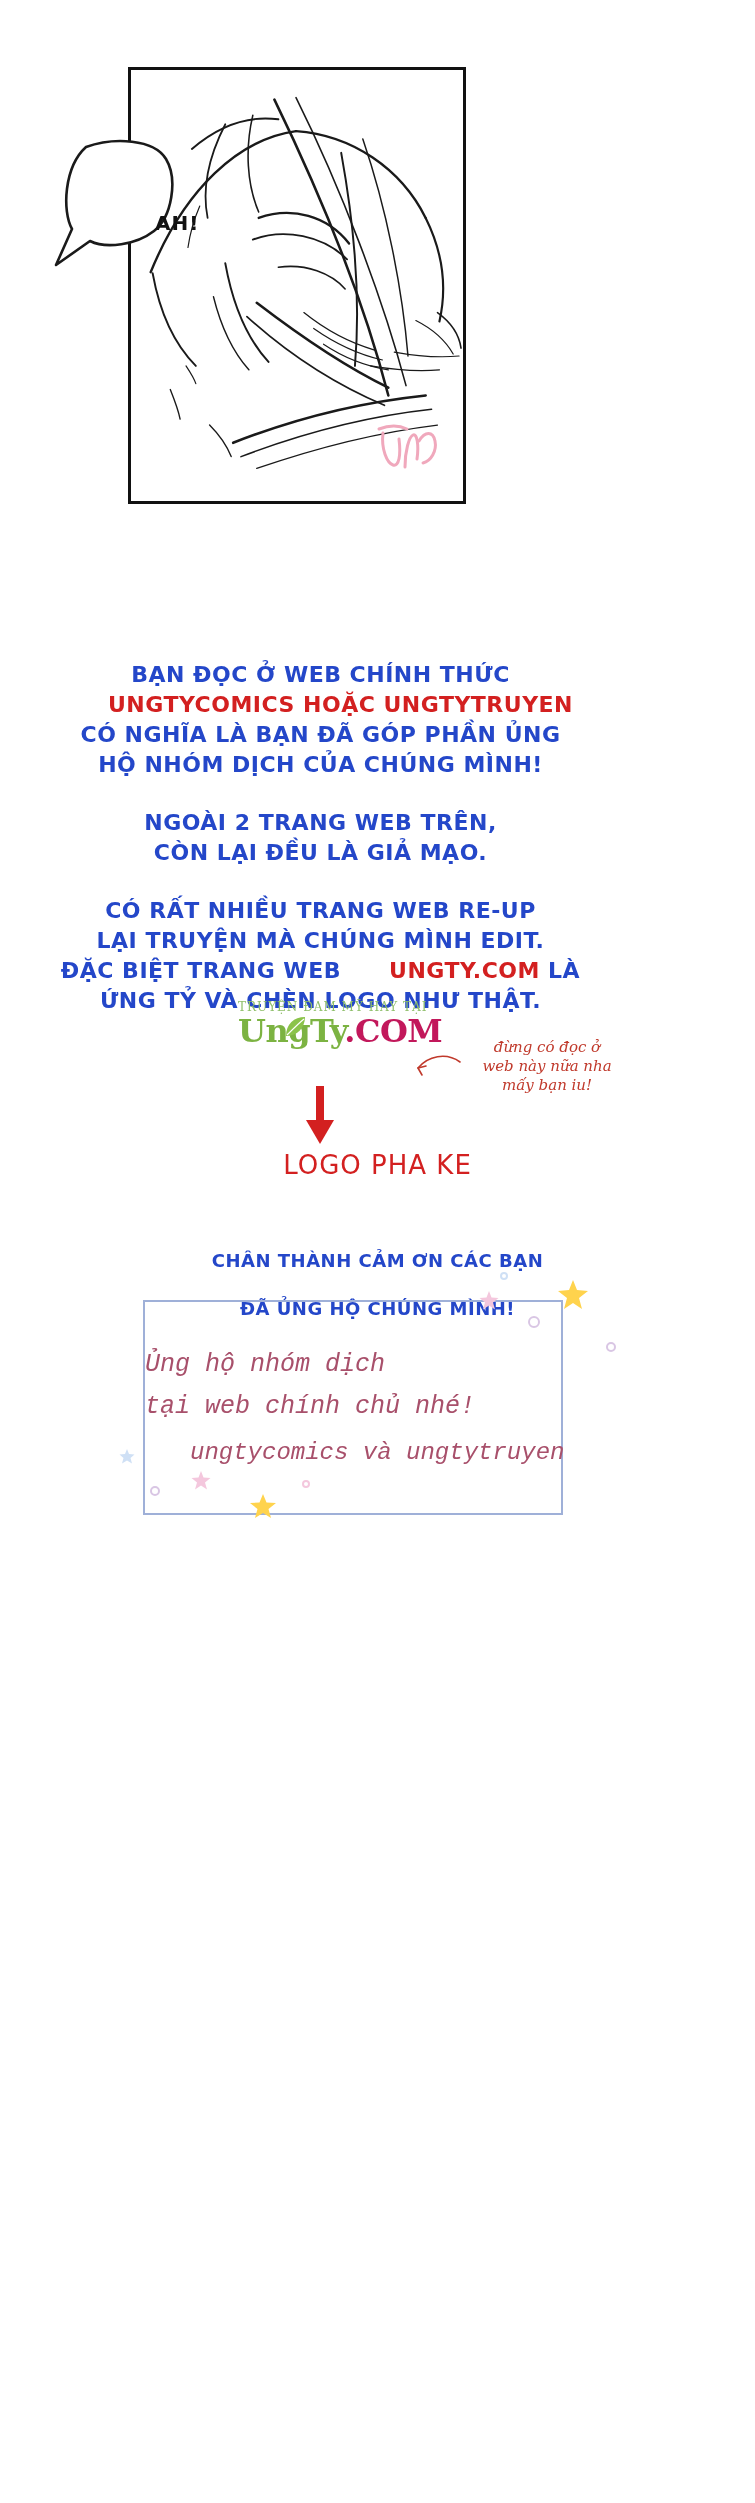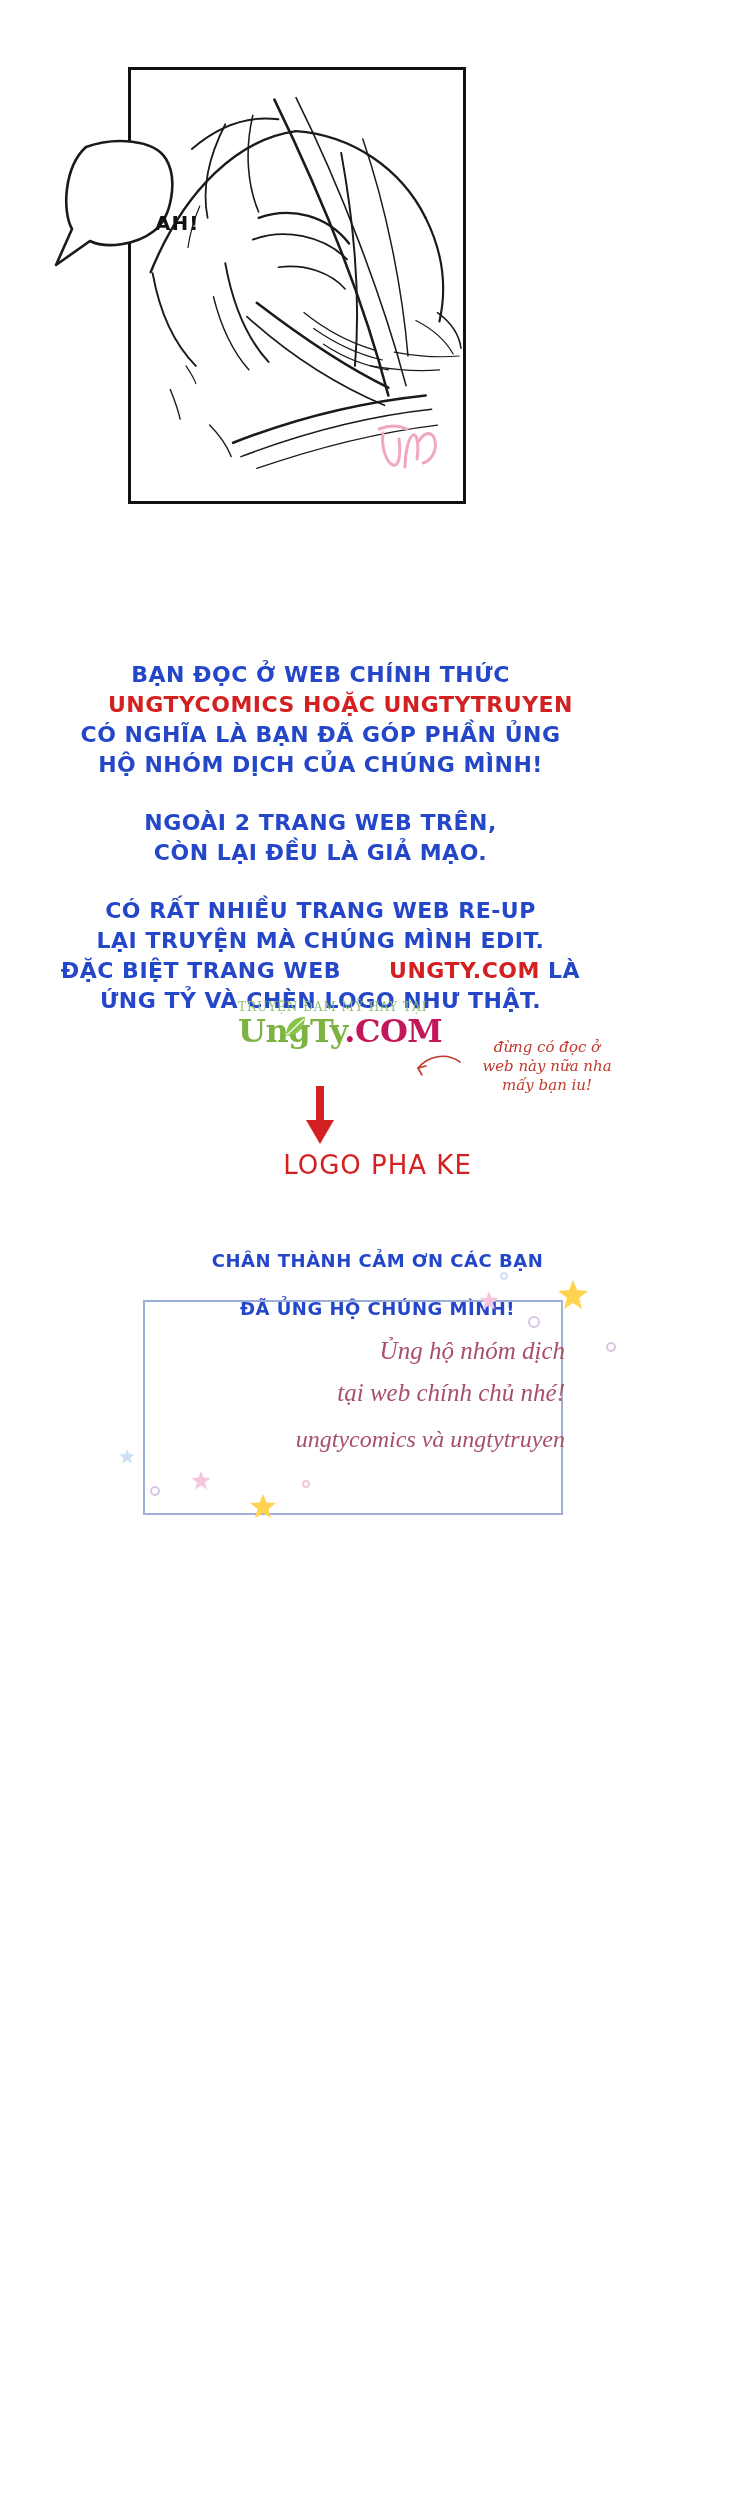--- a/index.html
+++ b/index.html
@@ -172,36 +172,37 @@
     position: absolute;
     left: 143px;
     top: 1300px;
     width: 420px;
     height: 215px;
     border: 2px solid #9fb0d8;
   }
   .card-inner {
     position: absolute;
     left: 0;
-    top: 28px;
+    top: 42px;
     width: 420px;
-    text-align: right;
-    font-family: Liberation Serif, serif;
+    text-align: left;
+    font-family: Liberation Mono, monospace;
     font-style: italic;
     color: #b54a63;
   }
   .card-line1, .card-line2 {
     font-size: 25px;
     line-height: 42px;
     color: #a8506b;
   }
   .card-line3 {
     font-size: 24px;
     line-height: 50px;
     color: #a8506b;
+    margin-left: 45px;
   }
   .deco { position: absolute; }
   .circle-o {
     border-radius: 50%;
     border: 2px solid #d9c6e4;
   }
 </style>
 </head>
 <body>
 

